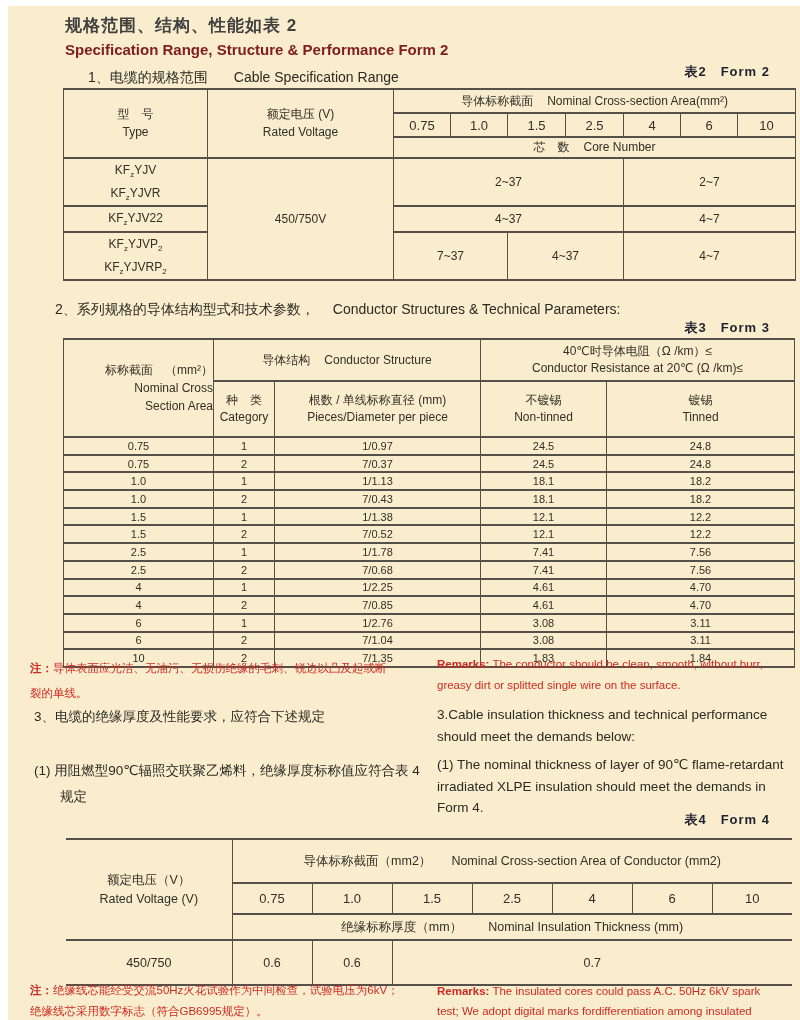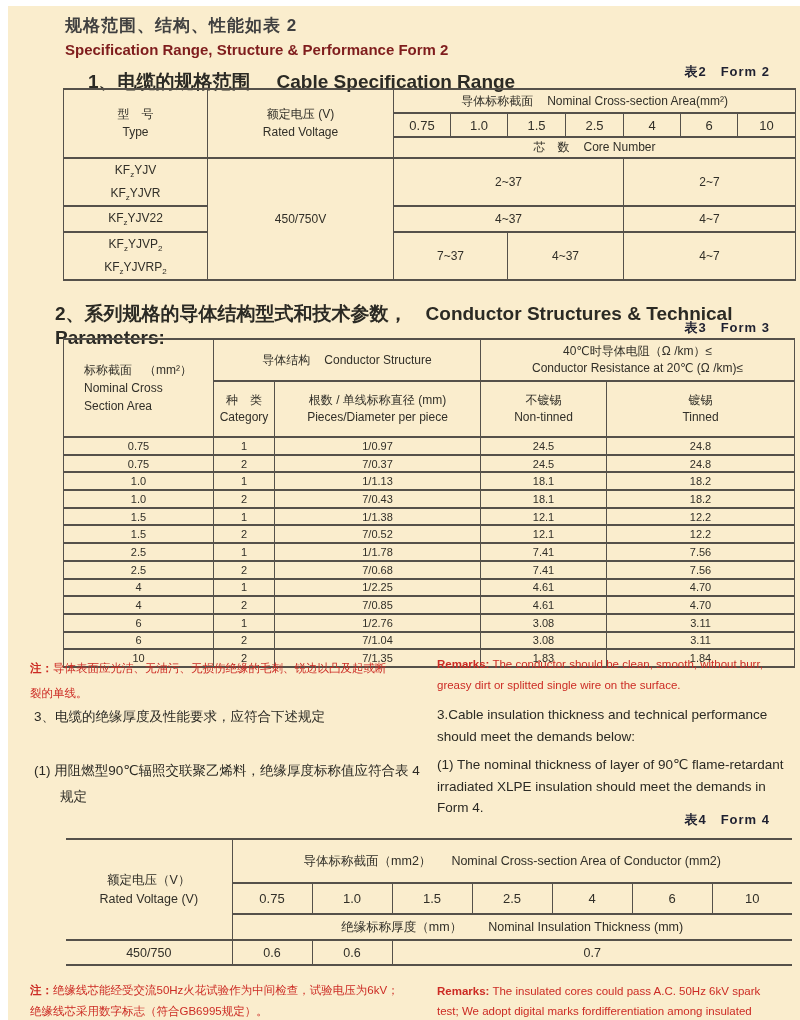--- a/index.html
+++ b/index.html
@@ -5,40 +5,40 @@
   html,body{margin:0;padding:0;}
   body{
     width:800px;height:1020px;position:relative;background:#ffffff;
     font-family:"Liberation Sans","DejaVu Sans",sans-serif;
     color:#312f28;-webkit-font-smoothing:antialiased;
   }
   .sheet{position:absolute;left:8px;top:6px;width:792px;height:1014px;background:#FAEDCD;}
   .abs{position:absolute;}
   .title-zh{font-size:17px;font-weight:bold;color:#404040;letter-spacing:1px;}
   .title-en{font-size:15px;font-weight:bold;color:#7f1d1d;}
-  .sec-head{font-size:19px;color:#2b2a24;font-weight:bold;}
+  .sec-head{font-size:14px;color:#2b2a24;}
   .sec-head .en{margin-left:26px;}
   .form-label{font-size:13px;font-weight:bold;color:#1E2030;letter-spacing:1px;}
   table{border-collapse:collapse;table-layout:fixed;background:transparent;}
   .tbl th,.tbl td{
     border-left:1px solid #55514A;border-right:1px solid #55514A;
     border-top:2px solid #55514A;border-bottom:2px solid #55514A;
     font-weight:normal;text-align:center;vertical-align:middle;padding:0;
     font-size:12px;color:#312f28;overflow:hidden;
   }
   .t2{width:732px;}
   .t3{width:731px;}
   .t4{width:726px;}
   .t4 tr > *:first-child{border-left:none;}
   .t4 tr > *:last-child{border-right:none;}
   .two-line div{line-height:1.45;}
   .t3 thead th{font-size:12px;}
   .t3 tbody td{font-size:11px;}
   .t3 tbody tr{height:17.7px;}
-  .t3 .areahead{text-align:left;padding-left:20px;}
+  .t3 .areahead{text-align:right;padding-left:20px;}
   .t3 .areahead div{line-height:1.5;}
   .type-cell{font-size:12px;line-height:1.9;}
   sub{font-size:8px;vertical-align:-3px;}
   .group-line .en{margin-left:14px;}
   .note{font-size:11.5px;color:#CC2B24;}
   .note b{font-weight:bold;}
   .note-zh{line-height:2.2;}
   .note-en{line-height:1.85;}
   .body-text{font-size:13.5px;color:#2b2a24;}
   .hang{padding-left:26px;text-indent:-26px;}
@@ -312,21 +312,21 @@
         <th>2.5</th>
         <th>4</th>
         <th>6</th>
         <th>10</th>
       </tr>
       <tr style="height:26px;">
         <th colspan="7" class="group-line">
           <span>绝缘标称厚度（mm）</span><span class="en" style="margin-left:26px;">Nominal Insulation Thickness (mm)</span>
         </th>
       </tr>
-      <tr style="height:25px;">
+      <tr style="height:45px;">
         <td>450/750</td>
         <td>0.6</td>
         <td>0.6</td>
         <td colspan="5">0.7</td>
       </tr>
     </tbody>
   </table>
 
   <div class="abs note" style="left:22px;top:974px;width:370px;line-height:1.8;">
     <b>注：</b><span>绝缘线芯能经受交流50Hz火花试验作为中间检查，试验电压为6kV；绝缘线芯采用数字标志（符合GB6995规定）。</span>

